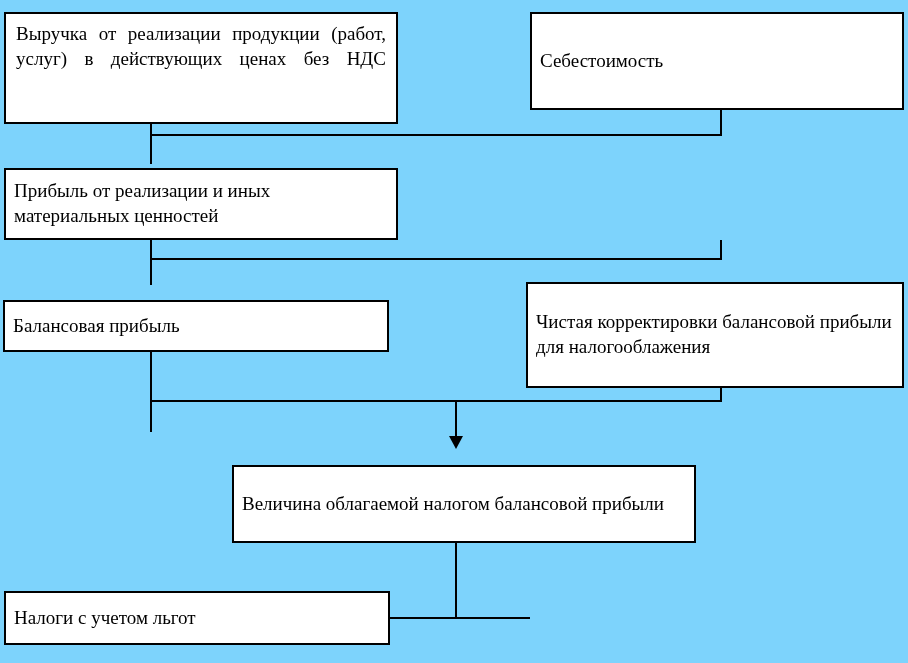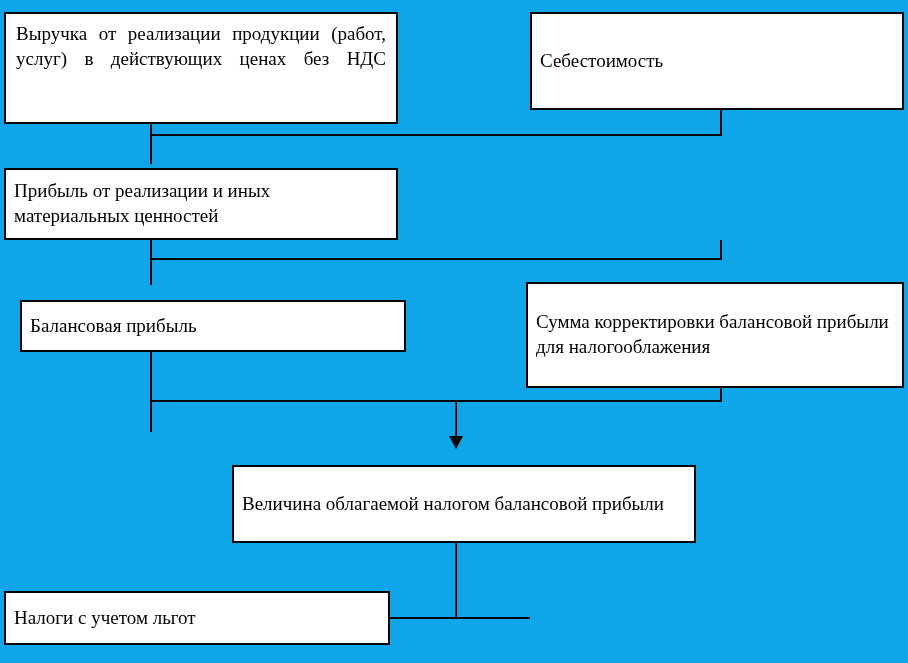--- a/index.html
+++ b/index.html
@@ -4,21 +4,21 @@
 <style>
   html, body {
     margin: 0;
     padding: 0;
     background: #ffffff;
   }
   #diagram {
     position: relative;
     width: 908px;
     height: 663px;
-    background: #0ea5e9;
+    background: #7dd3fc;
     font-family: "Liberation Serif", "DejaVu Serif", serif;
     overflow: hidden;
   }
   .box {
     position: absolute;
     box-sizing: border-box;
     border: 2px solid #000000;
     background: #ffffff;
     display: flex;
     align-items: center;
@@ -86,26 +86,26 @@
 
   <div class="box" style="left:530px; top:12px; width:374px; height:98px;">
     <span class="box-text">Себестоимость</span>
   </div>
 
   <div class="box" style="left:4px; top:168px; width:394px; height:72px;">
     <span class="box-text">Прибыль от реализации и иных материальных ценностей</span>
   </div>
 
 
-  <div class="box" style="left:20px; top:300px; width:386px; height:52px;">
+  <div class="box" style="left:3px; top:300px; width:386px; height:52px;">
     <span class="box-text">Балансовая прибыль</span>
   </div>
 
   <div class="box" style="left:526px; top:282px; width:378px; height:106px;">
-    <span class="box-text">Сумма корректировки балансовой прибыли для налогооблажения</span>
+    <span class="box-text">Чистая корректировки балансовой прибыли для налогооблажения</span>
   </div>
 
   <div class="box" style="left:4px; top:591px; width:386px; height:54px;">
     <span class="box-text">Налоги с учетом льгот</span>
   </div>
 
   <div class="box" style="left:232px; top:465px; width:464px; height:78px;">
     <span class="box-text">Величина облагаемой налогом балансовой прибыли</span>
   </div>
 

